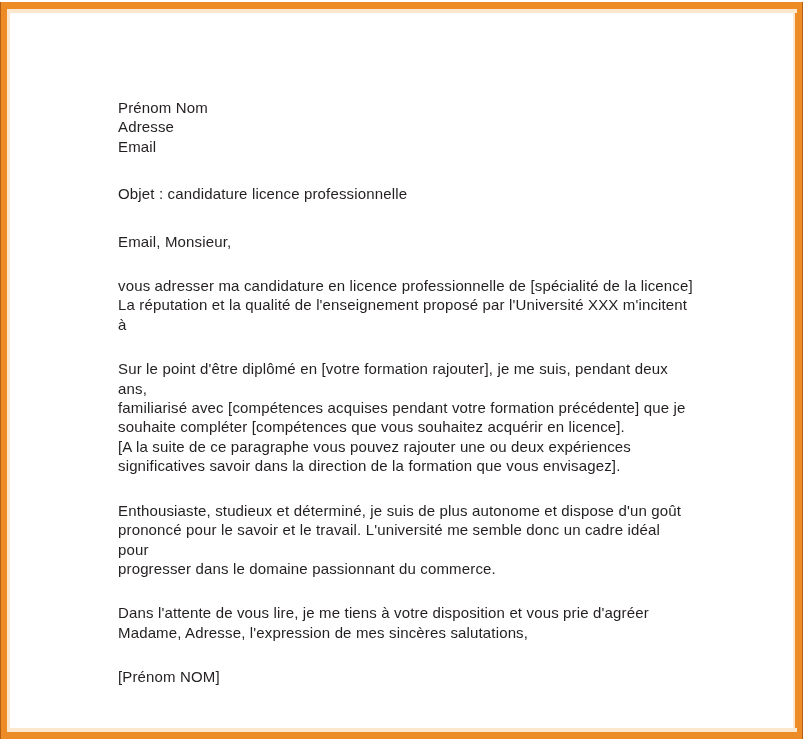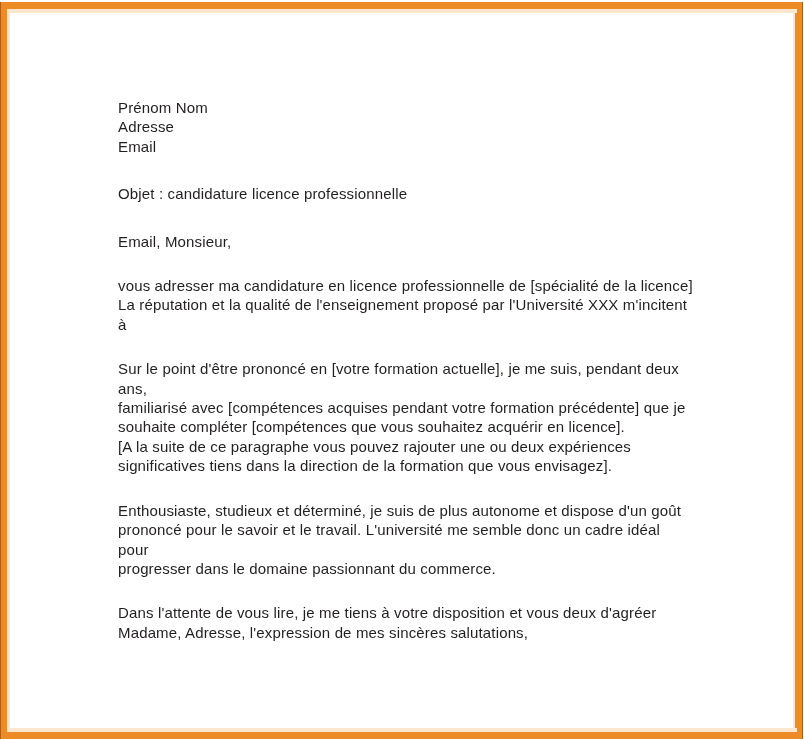--- a/index.html
+++ b/index.html
@@ -142,43 +142,46 @@
       <div class="spacer-md"></div>
 
       <div class="block">
         <div class="line">vous adresser ma candidature en licence professionnelle de [spécialité de la licence]</div>
         <div class="line">La réputation et la qualité de l'enseignement proposé par l'Université XXX m'incitent à</div>
       </div>
 
       <div class="spacer-md"></div>
 
       <div class="block">
-        <div class="line">Sur le point d'être prononcé en [votre formation actuelle], je me suis, pendant deux ans,</div>
+        <div class="line">Sur le point d'être diplômé en [votre formation rajouter], je me suis, pendant deux ans,</div>
         <div class="line">familiarisé avec [compétences acquises pendant votre formation précédente] que je</div>
         <div class="line">souhaite compléter [compétences que vous souhaitez acquérir en licence].</div>
       </div>
 
       <div class="block">
         <div class="line">[A la suite de ce paragraphe vous pouvez rajouter une ou deux expériences</div>
-        <div class="line">significatives tiens dans la direction de la formation que vous envisagez].</div>
+        <div class="line">significatives savoir dans la direction de la formation que vous envisagez].</div>
       </div>
 
       <div class="spacer-md"></div>
 
       <div class="block">
         <div class="line">Enthousiaste, studieux et déterminé, je suis de plus autonome et dispose d'un goût</div>
         <div class="line">prononcé pour le savoir et le travail. L'université me semble donc un cadre idéal pour</div>
         <div class="line">progresser dans le domaine passionnant du commerce.</div>
       </div>
 
       <div class="spacer-md"></div>
 
       <div class="block">
-        <div class="line">Dans l'attente de vous lire, je me tiens à votre disposition et vous deux d'agréer</div>
+        <div class="line">Dans l'attente de vous lire, je me tiens à votre disposition et vous prie d'agréer</div>
         <div class="line">Madame, Adresse, l'expression de mes sincères salutations,</div>
       </div>
 
       <div class="spacer-md"></div>
 
+      <div class="block">
+        <div class="line">[Prénom NOM]</div>
+      </div>
 
     </div>
   </div>
 </div>
 
 </body></html>

